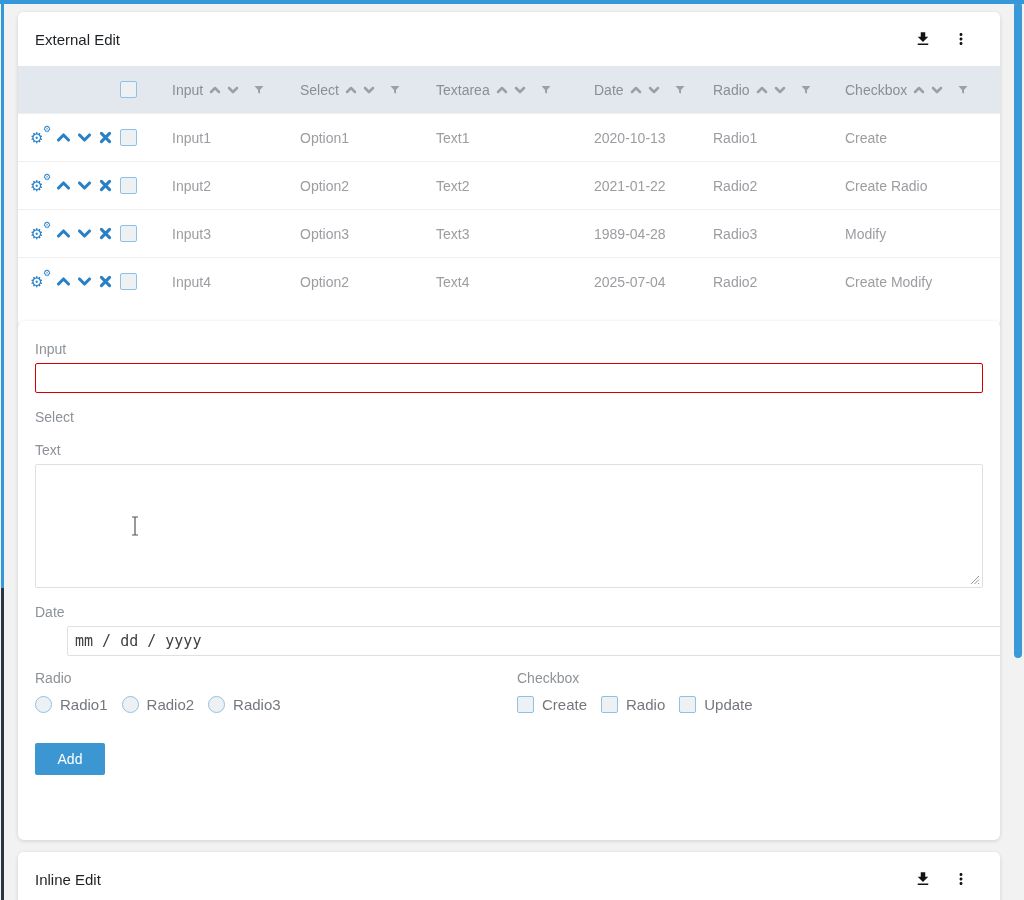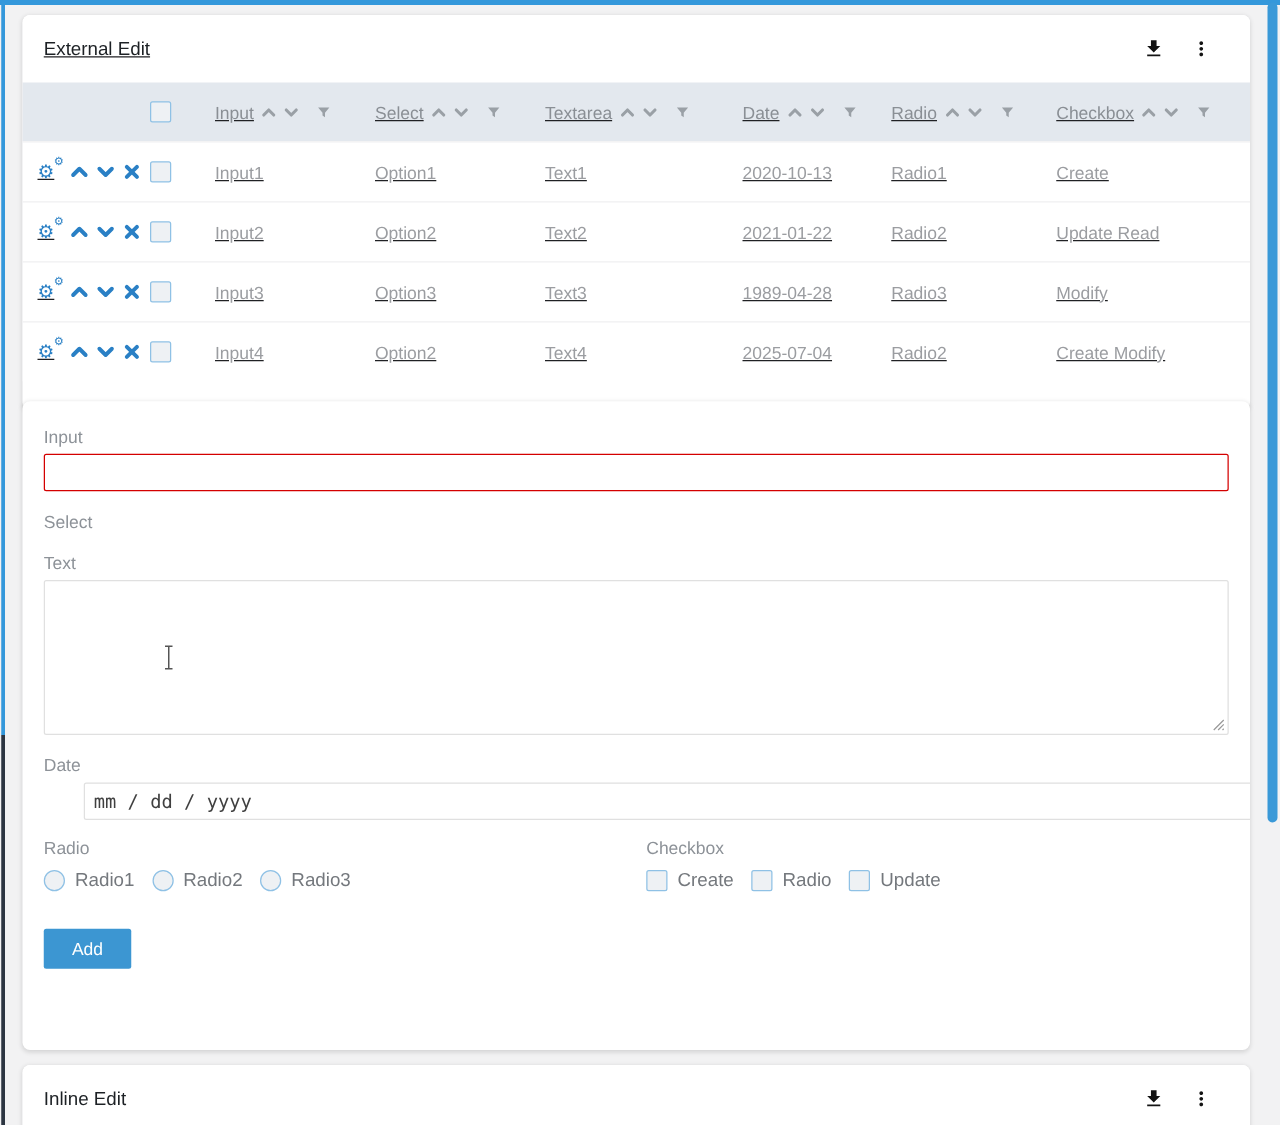--- a/index.html
+++ b/index.html
@@ -14,21 +14,21 @@
   .topbar { position:absolute; top:0; left:0; width:1024px; height:4px; background:#3498db; z-index:5; }
   .leftline-blue { position:absolute; left:1px; top:0; width:3px; height:588px; background:#3498db; z-index:5; }
   .leftline-dark { position:absolute; left:1px; top:588px; width:3px; height:312px; background:#2c3541; z-index:5; }
   .vscroll-thumb { position:absolute; right:2px; top:2px; width:8px; height:656px; background:#3a99d8; border-radius:4px; z-index:5; }
 
   .card {
     position:absolute; left:18px; width:982px; background:#fff;
     border-radius:6px; box-shadow:0 1px 4px rgba(0,0,0,0.14);
     overflow:hidden;
   }
-  #card-external { top:12px; height:316px;text-decoration:underline; }
+  #card-external { top:12px; height:316px; }
   #card-form { top:321px; height:519px; }
   #card-inline { top:852px; height:80px; }
 
   .card-header { height:54px; display:flex; align-items:center; padding:0 30px 0 17px; background:#fff; }
   .card-title { flex:1; font-size:15px; color:#1d2125; }
   .hdr-icon { width:18px; height:18px; color:#141414; cursor:pointer; }
   .hdr-icon + .hdr-icon { margin-left:20px; }
   .hdr-icon svg { width:18px; height:18px; display:block; }
 
   
@@ -302,21 +302,21 @@
         </span>
     </div>
     <div class="cell">
         <span class="cb"></span>
       </div>
     <div class="cell">Input2</div>
     <div class="cell">Option2</div>
     <div class="cell">Text2</div>
     <div class="cell">2021-01-22</div>
     <div class="cell">Radio2</div>
-    <div class="cell">Update Read</div>
+    <div class="cell">Create Radio</div>
   </div>
 
   <div class="tgrid trow">
     <div class="cell actions">
       <span class="cogs">⚙<span class="cog-small">⚙</span></span>
       <span class="act-ic">
           <svg viewBox="0 0 24 24">
             <use href="#ic-chev-up"></use>
           </svg>
         </span>

